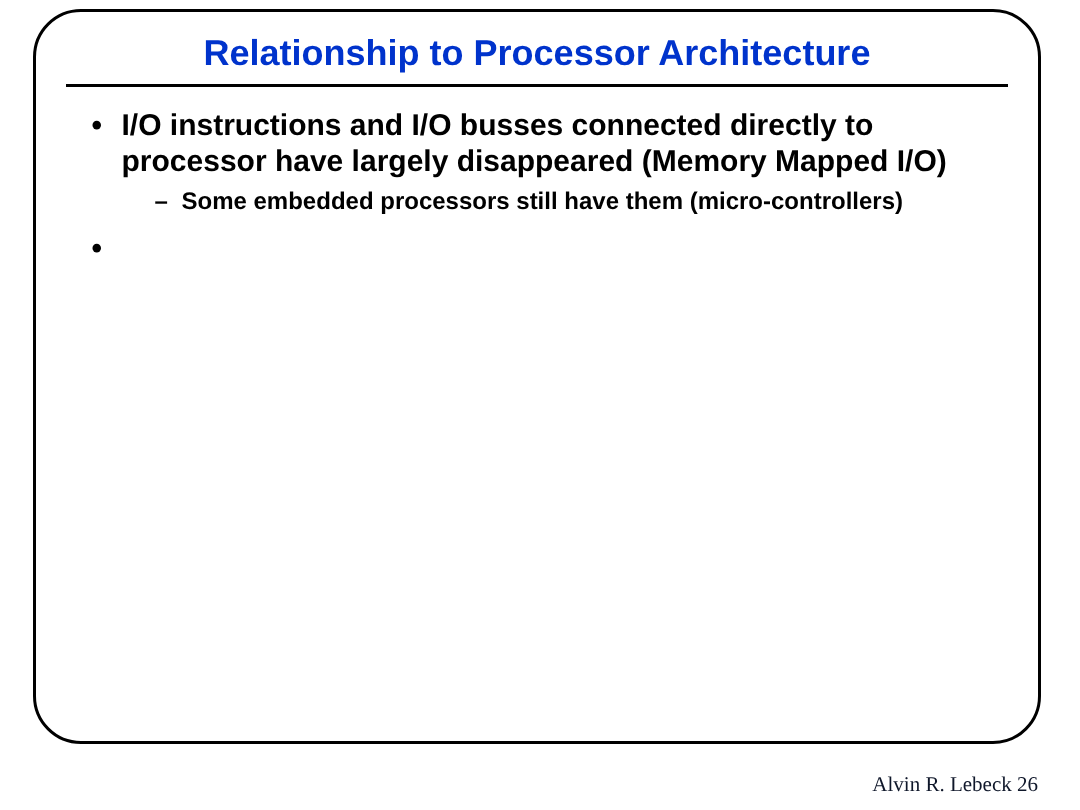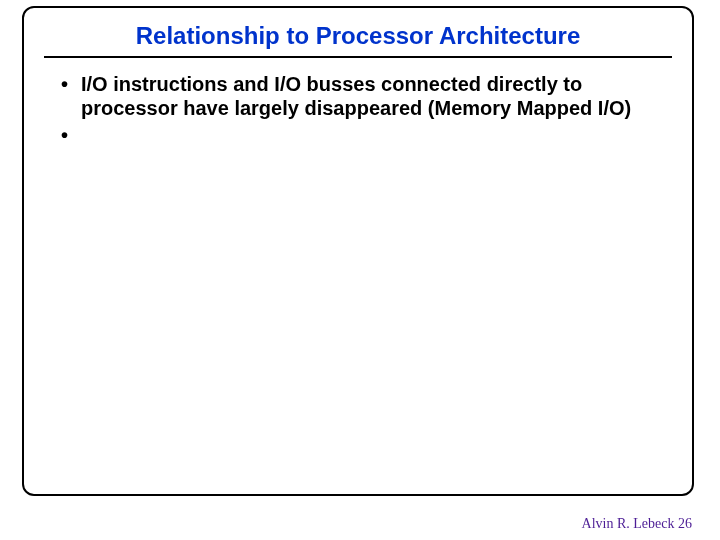--- a/index.html
+++ b/index.html
@@ -11,21 +11,21 @@
     font-family: Arial, Helvetica, sans-serif;
     color: #000;
   }
   .slide-frame {
     position: absolute;
     top: 6px;
     left: 22px;
     width: 672px;
     height: 490px;
     border: 2px solid #000;
-    border-radius: 12px;
+    border-radius: 32px;
     box-sizing: border-box;
     padding: 10px 0 0 0;
   }
   .title {
     text-align: center;
     font-weight: bold;
     font-size: 24px;
     color: #0033cc;
     margin: 4px 0 6px 0;
   }
@@ -76,33 +76,36 @@
     left: 22px;
     top: 0;
     font-size: 16px;
   }
   .footer {
     position: absolute;
     right: 28px;
     bottom: 8px;
     font-size: 14px;
     font-family: "Times New Roman", Times, serif;
-    color: #4c1d95;
+    color: #0f172a;
   }
 </style>
 </head>
 <body>
 
 <div class="slide-frame">
   <div class="title">Relationship to Processor Architecture</div>
   <hr class="rule">
   <div class="content">
     <ul class="level1">
       <li>
         <span>I/O instructions and I/O busses connected directly to processor have largely disappeared (Memory Mapped I/O)</span>
+        <ul class="level2">
+          <li>Some embedded processors still have them (micro-controllers)</li>
+        </ul>
       </li>
       <li>
       </li>
     </ul>
   </div>
 </div>
 
 <div class="footer">
   <span>Alvin R. Lebeck</span>
   <span>26</span>

